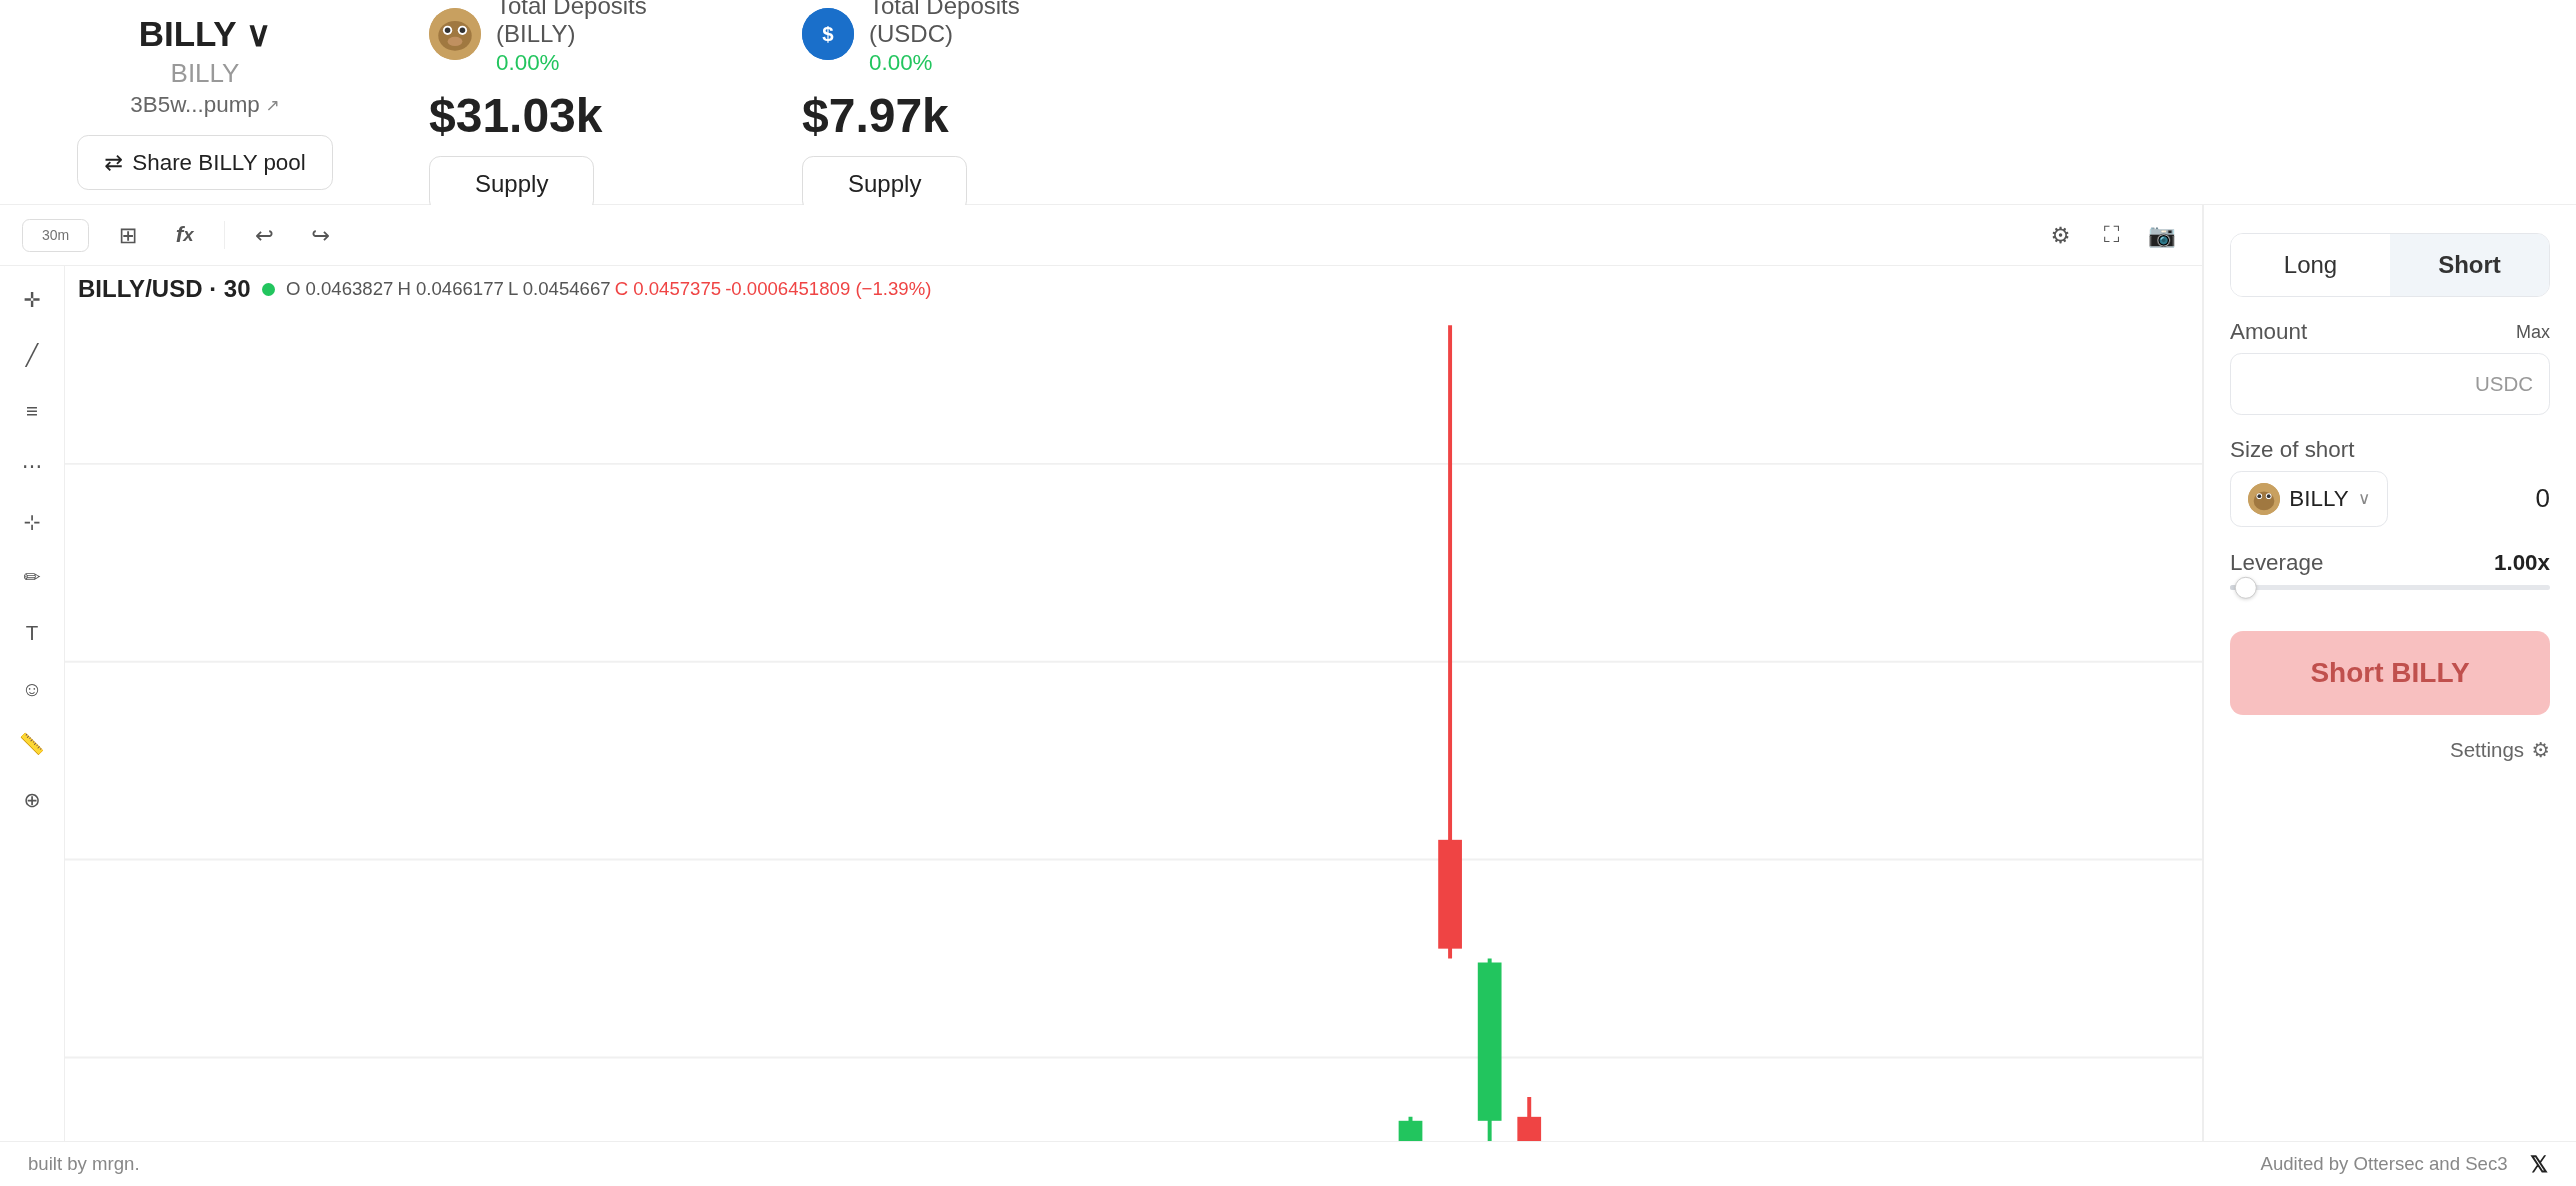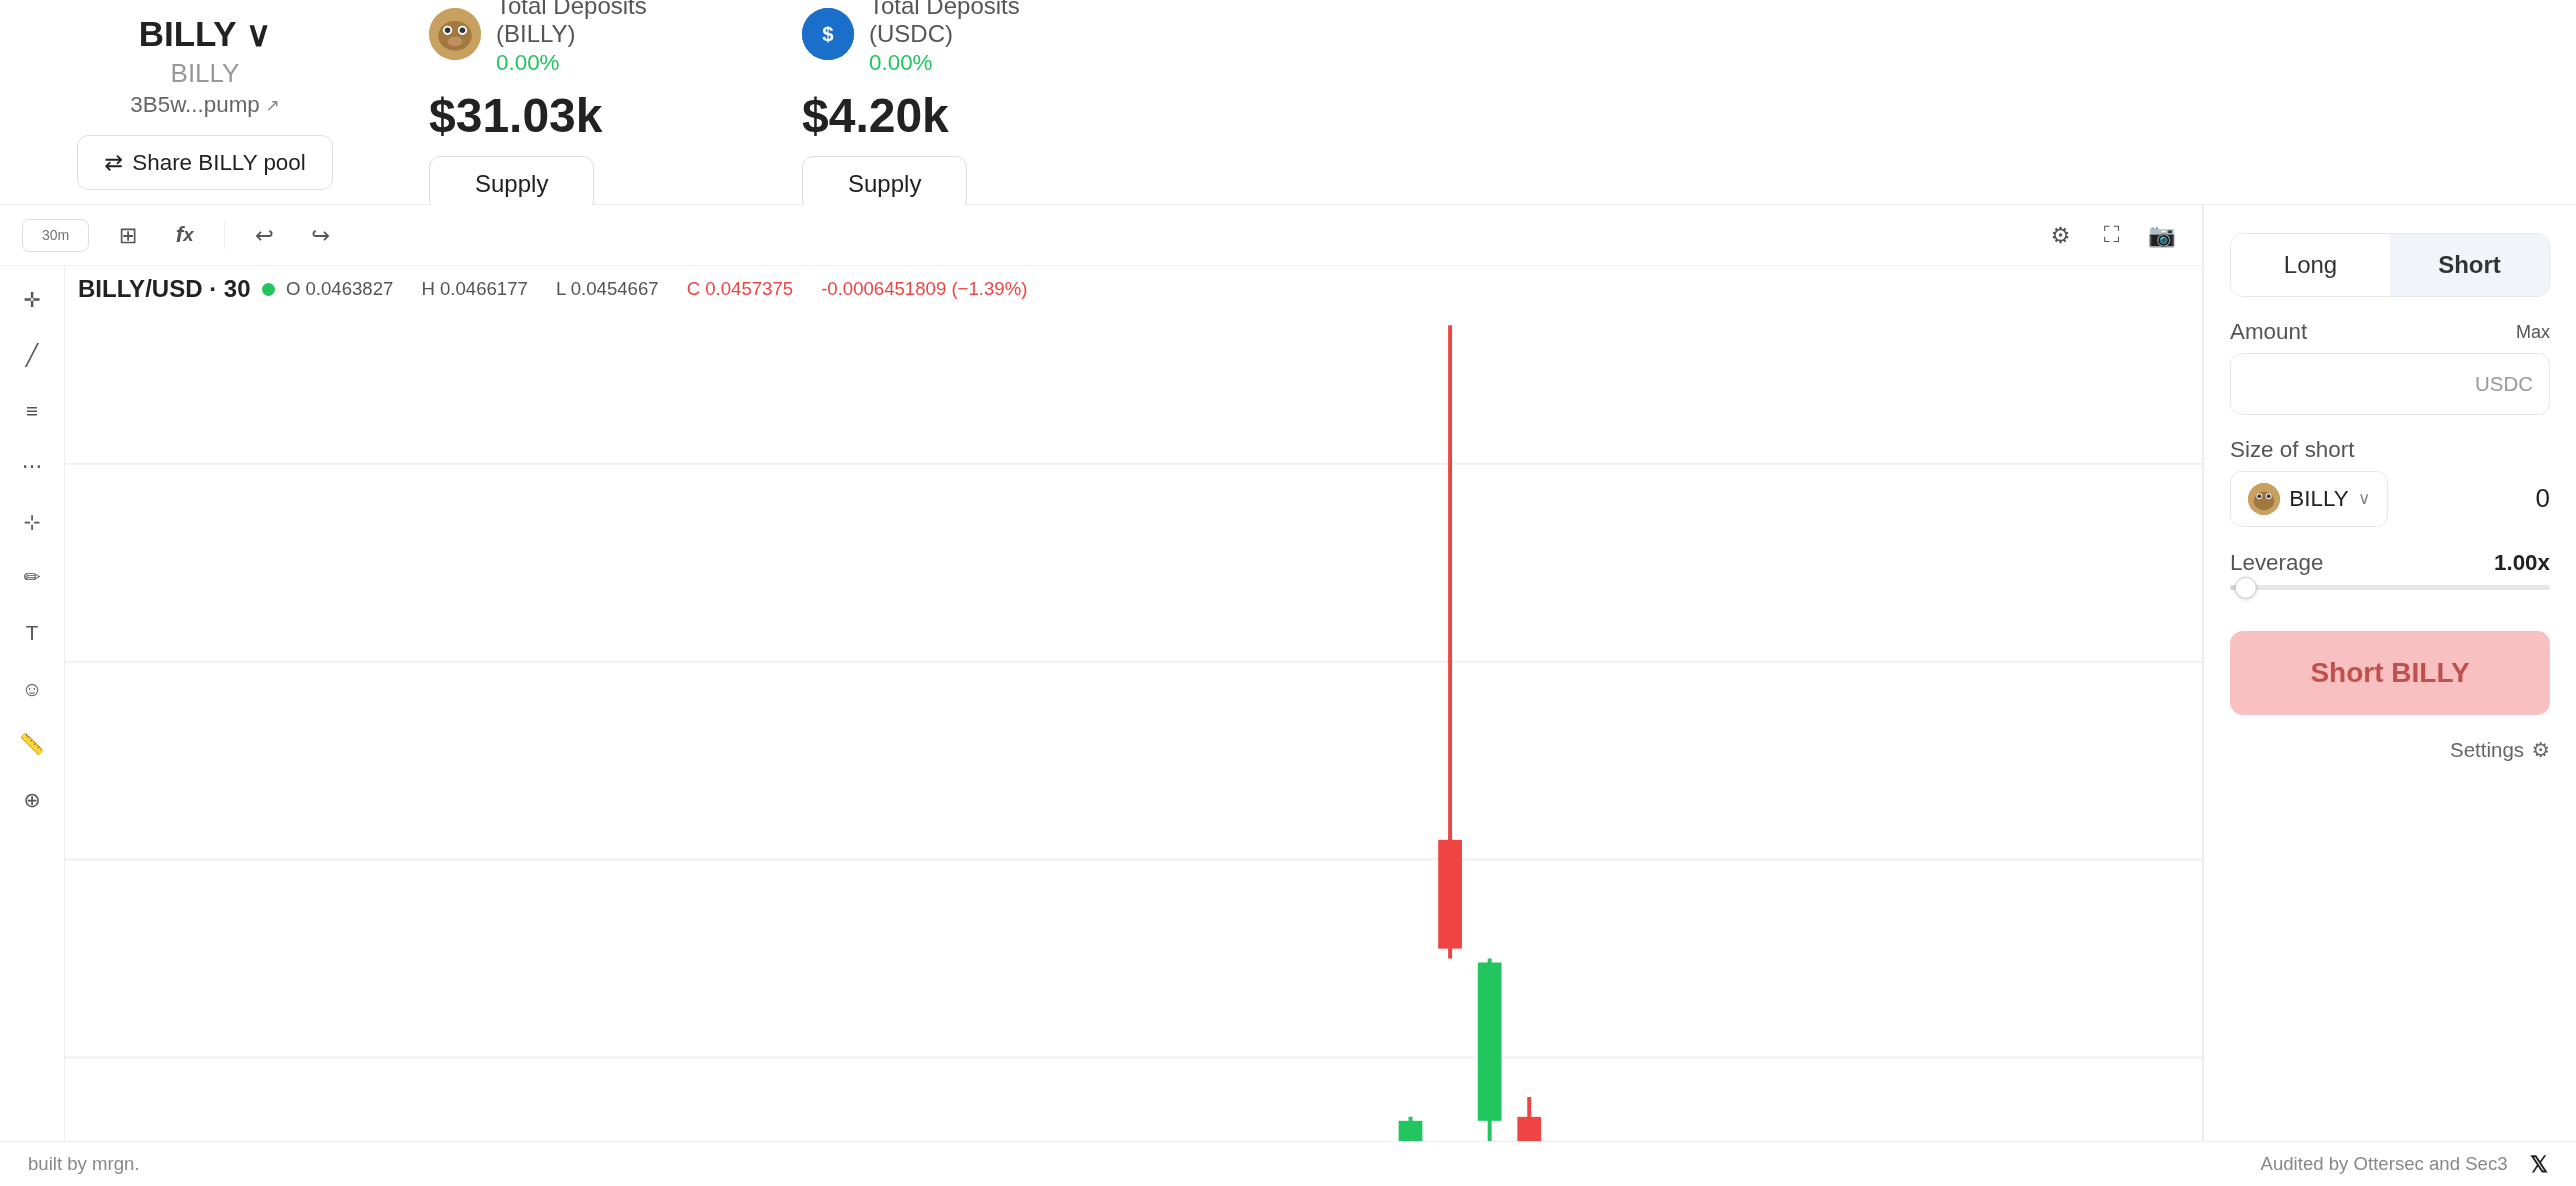--- a/index.html
+++ b/index.html
@@ -210,21 +210,21 @@
       font-size: 24px;
     }
     .chart-dot {
       width: 13px;
       height: 13px;
       border-radius: 50%;
       background: #22c55e;
     }
     .ohlc {
       display: flex;
-      gap: 28px;
+      gap: 4px;
       font-size: 18.6px;
       color: #555;
     }
     .ohlc-c {
       color: #ef4444;
     }
 
     
     .price-scale {
       width: 112px;
@@ -490,21 +490,21 @@
           </svg>
       </div>
       <div>
         <div style="font-size:24px;color:#555;">
           <span>Total Deposits</span><br>
           <span>(USDC)</span>
         </div>
         <div class="deposit-pct">0.00%</div>
       </div>
     </div>
-    <div class="deposit-amount">$4.20k</div>
+    <div class="deposit-amount">$7.97k</div>
     <button class="supply-btn">
       <span>Supply</span>
     </button>
   </div>
 </div>
 
 <div class="main-layout">
 
   <div class="chart-area">
 

